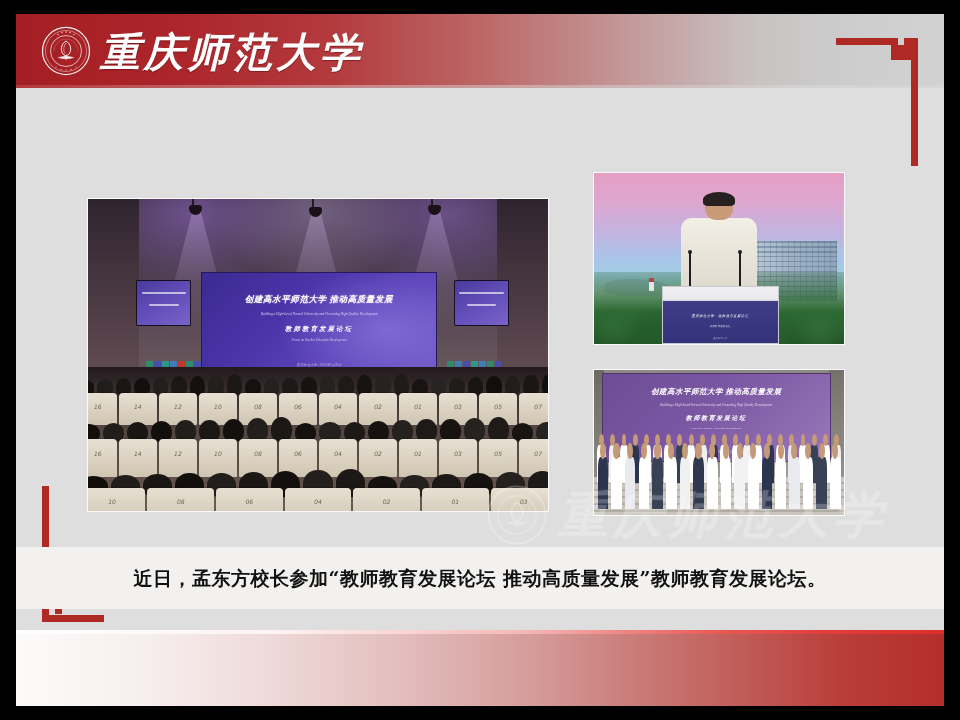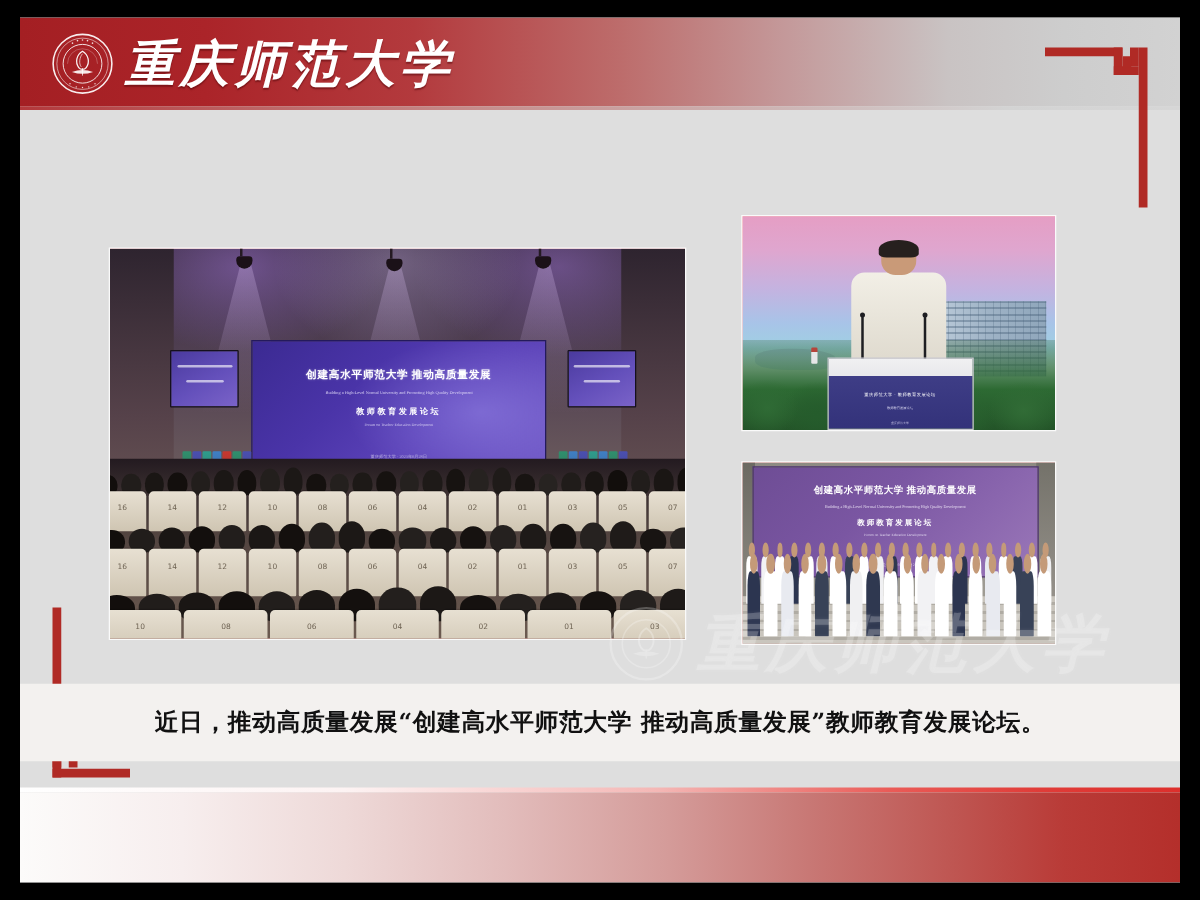--- a/index.html
+++ b/index.html
@@ -99,22 +99,23 @@
     left: 18px;
     top: 470px;
     width: 100px;
     height: 140px;
   }
 
   
   .photo-frame {
     position: absolute;
     overflow: hidden;
-    background: #fca5a5;
+    background: #701a75;
     box-shadow: 0 0 0 1px rgba(255,255,255,0.85);
+    font-style: italic;
   }
 
   #photo-main {
     left: 72px;
     top: 185px;
     width: 460px;
     height: 312px;
   }
   #photo-speaker {
     left: 578px;
@@ -1032,19 +1033,19 @@
           <circle cx="50" cy="50" r="31" fill="none" stroke="#ffffff" stroke-width="2" opacity="0.8"></circle>
           <path d="M50 30 C40 36 38 48 44 56 C47 60 53 60 56 56 C62 48 60 36 50 30 Z" fill="none" stroke="#ffffff" stroke-width="2.4" opacity="0.9"></path>
           <path d="M33 63 Q50 57 67 63 Q50 69 33 63 Z" fill="#ffffff" opacity="0.85"></path>
           <line x1="50" y1="57" x2="50" y2="69" stroke="#ffffff" stroke-width="1.6" opacity="0.8"></line>
         </svg>
       </div>
       <div id="watermark-text">重庆师范大学</div>
     </div>
 
     <div id="caption-band"></div>
-    <div id="caption-text">近日，推动高质量发展“创建高水平师范大学 推动高质量发展”教师教育发展论坛。</div>
+    <div id="caption-text">近日，孟东方校长参加“教师教育发展论坛 推动高质量发展”教师教育发展论坛。</div>
 
     <div id="footer-highlight"></div>
     <div id="footer-band"></div>
 
   </div>
 </div>
 
 </body></html>

